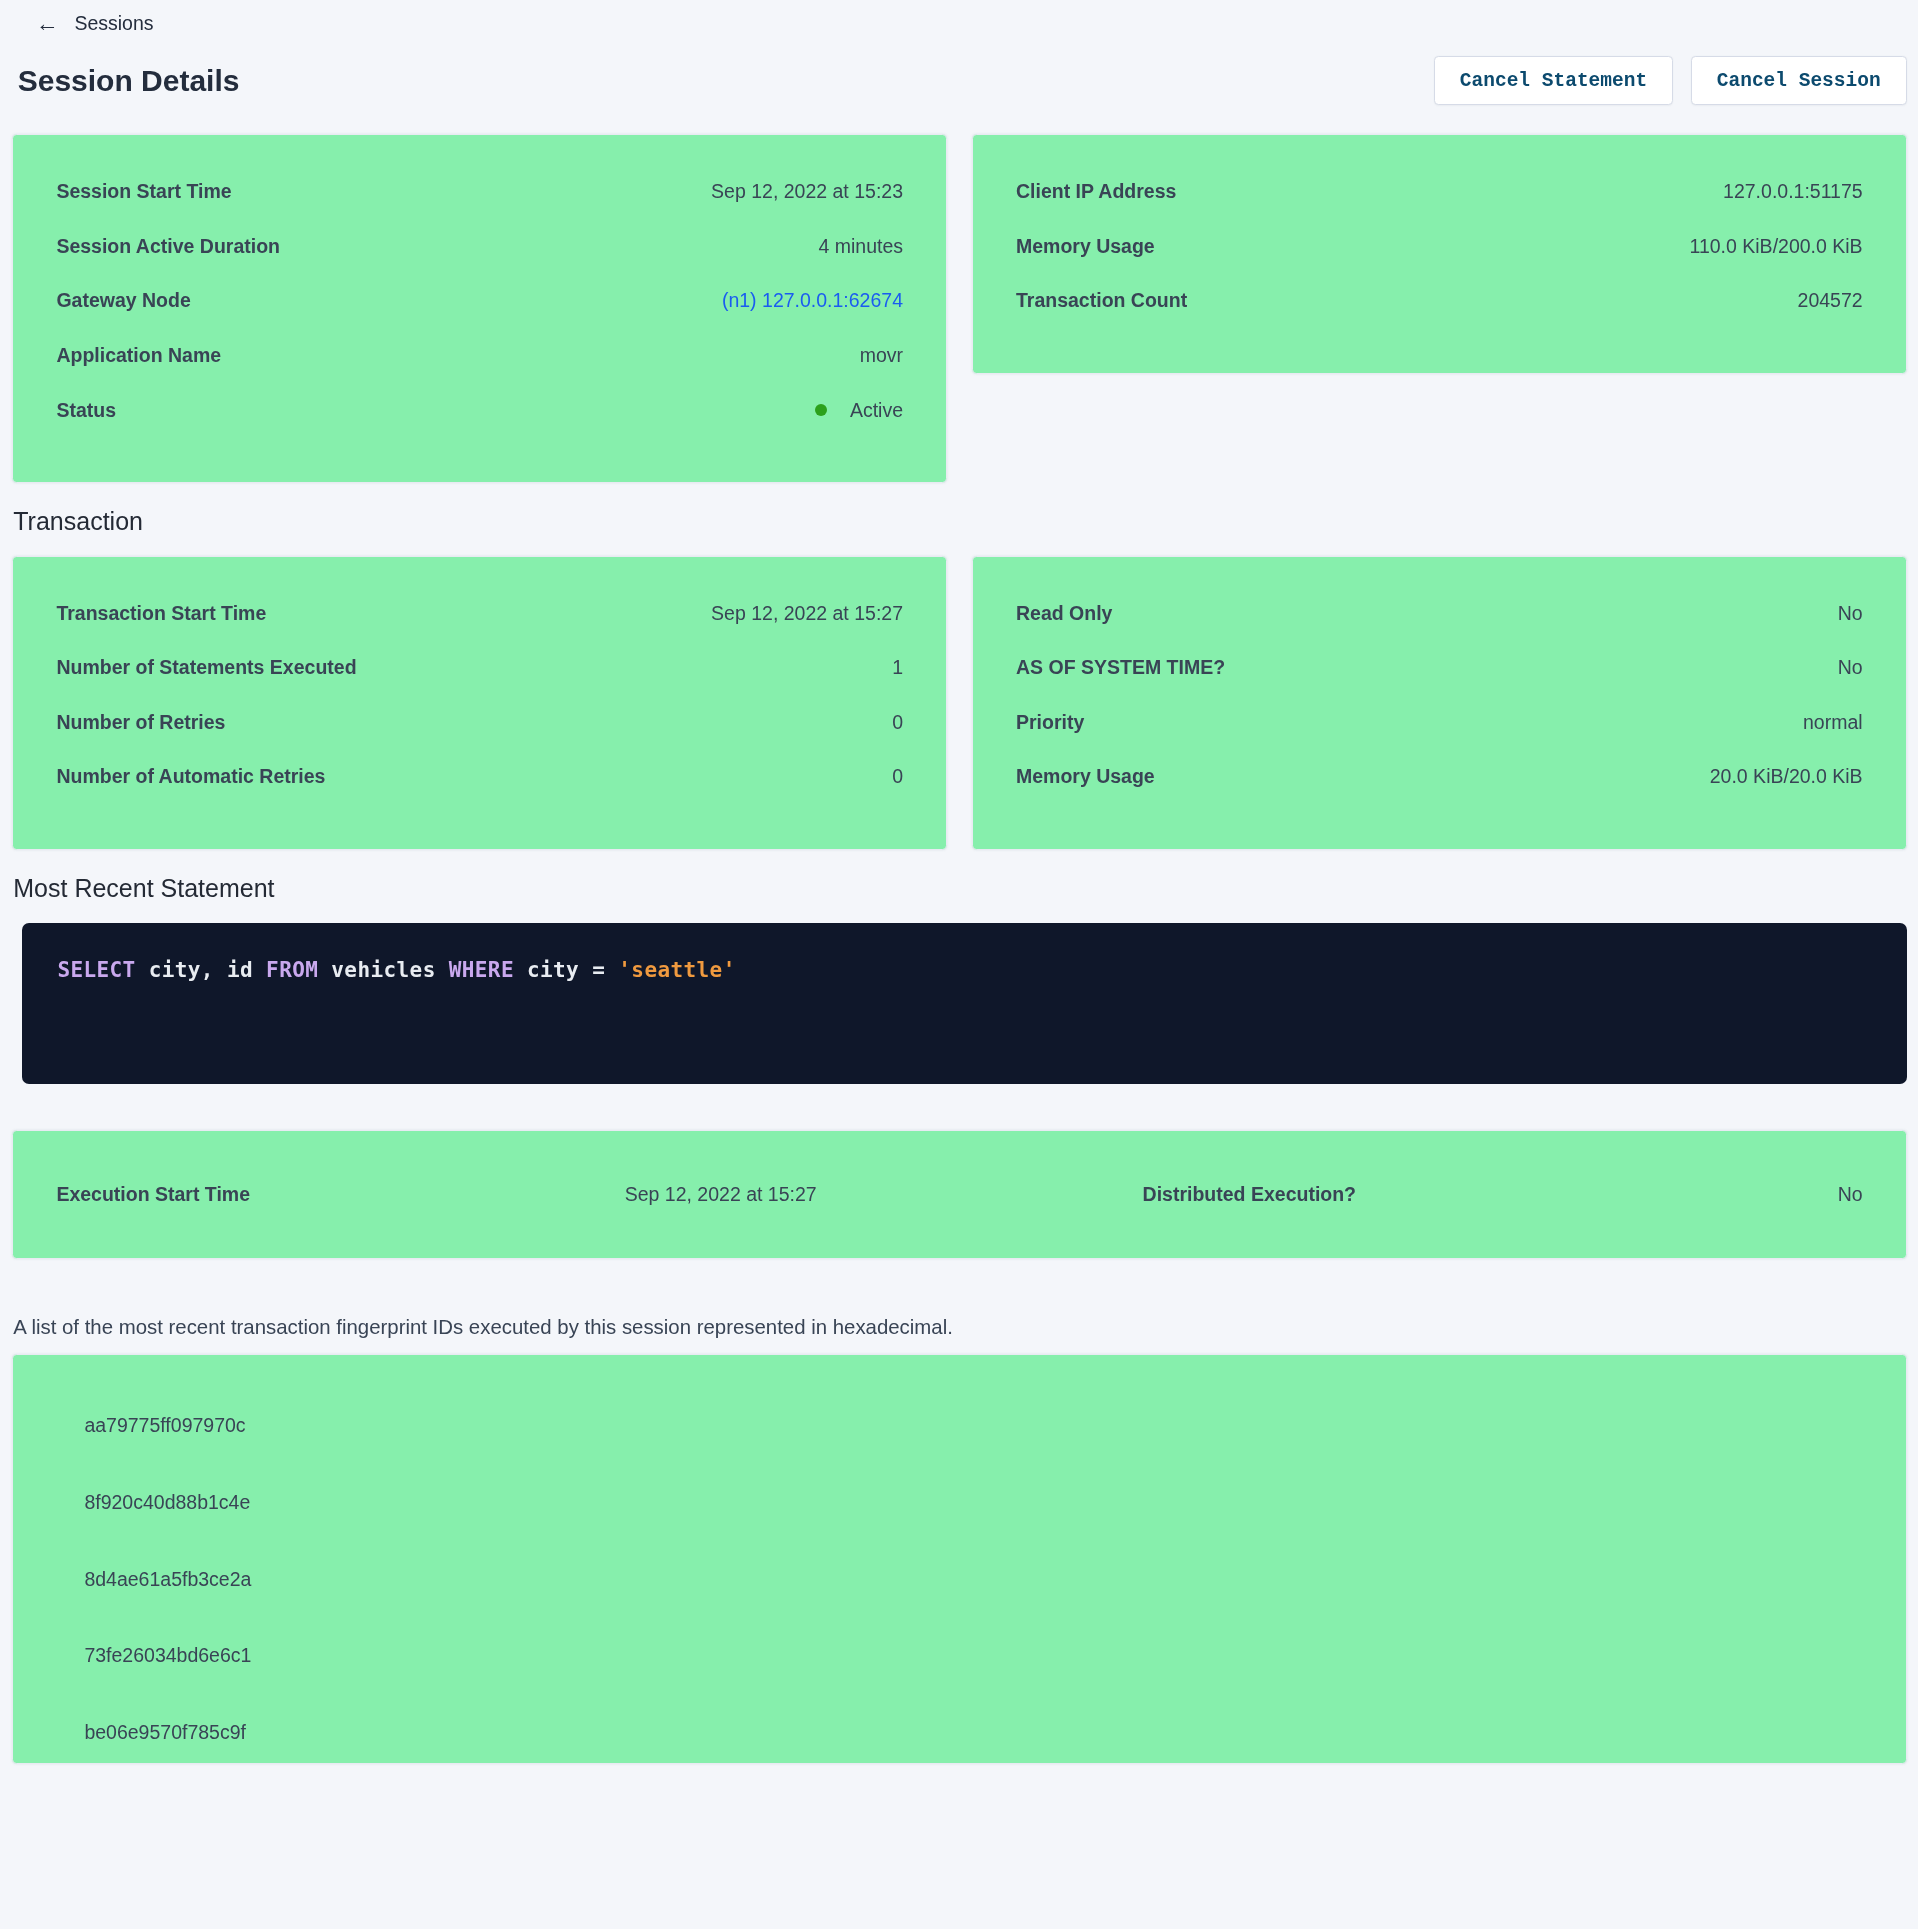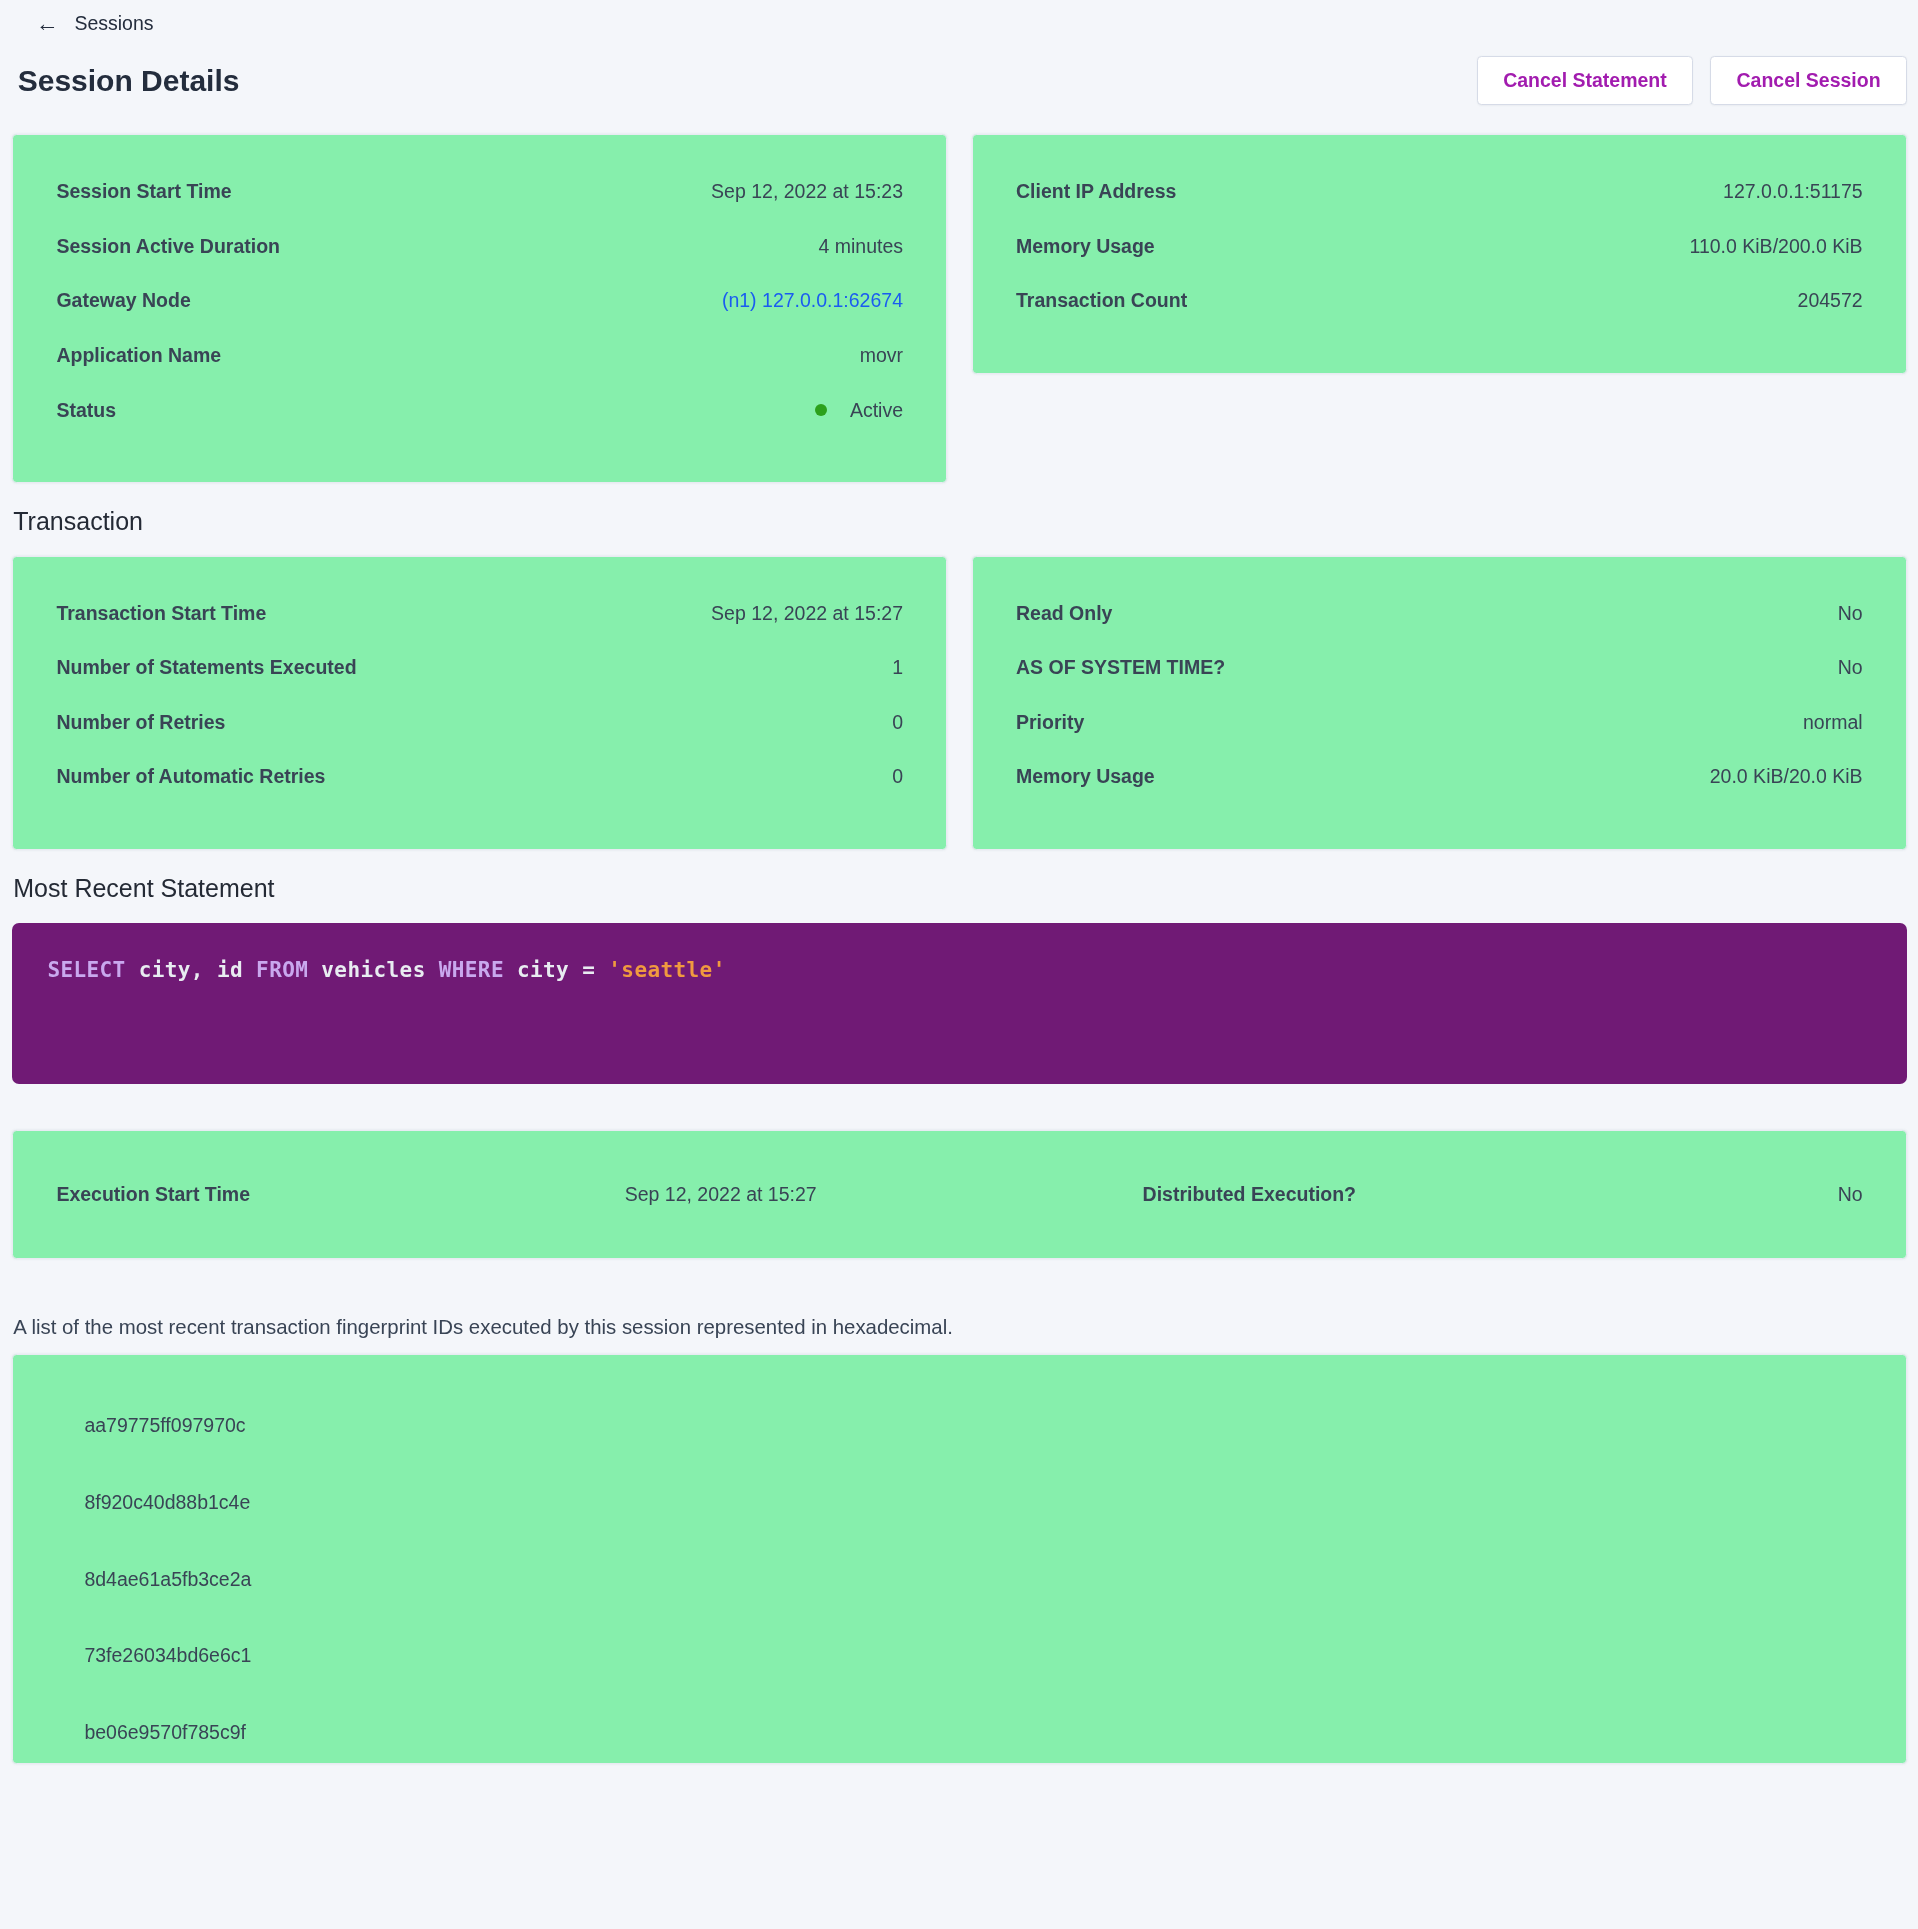--- a/index.html
+++ b/index.html
@@ -38,24 +38,24 @@
   }
   .page-title {
     margin: 0;
     font-size: 30px;
     line-height: 39px;
     font-weight: 700;
     color: #242d3d;
   }
   .header-buttons { display: flex; gap: 17.7px; }
   .btn {
-    font-family: Liberation Sans, sans-serif;
+    font-family: Liberation Mono, monospace;
     font-size: 19.5px;
     font-weight: 700;
-    color: #a21caf;
+    color: #0c4a6e;
     background: #ffffff;
     border: 0.9px solid #d6dbe7;
     border-radius: 4.4px;
     height: 49px;
     padding: 0 25px;
     cursor: pointer;
     box-shadow: 0 0.9px 1.8px rgba(60, 80, 110, 0.06);
   }
   
   .cards-row {
@@ -242,21 +242,21 @@
       </div>
       <div class="s-row">
         <span class="s-label">Memory Usage</span>
         <span class="s-value">20.0 KiB/20.0 KiB</span>
       </div>
     </div>
   </div>
 
   <h3 class="section-heading">Most Recent Statement</h3>
 
-  <div class="sql-box" style="background-color: #701a75;">
+  <div class="sql-box" style="background-color: #0f172a; margin-left: 10px;">
     <code class="sql-code"><span style="color: rgb(201, 168, 238);">SELECT</span><span style="color: rgb(232, 236, 241);"> city, id </span><span style="color: rgb(201, 168, 238);">FROM</span><span style="color: rgb(232, 236, 241);"> vehicles </span><span style="color: rgb(201, 168, 238);">WHERE</span><span style="color: rgb(232, 236, 241);"> city = </span><span style="color: rgb(240, 154, 63);">'seattle'</span></code>
   </div>
 
   <div class="card exec-card">
     <div class="exec-c1 exec-label">Execution Start Time</div>
     <div class="exec-c2">Sep 12, 2022 at 15:27</div>
     <div class="exec-c3 exec-label">Distributed Execution?</div>
     <div class="exec-c4">No</div>
   </div>
 

